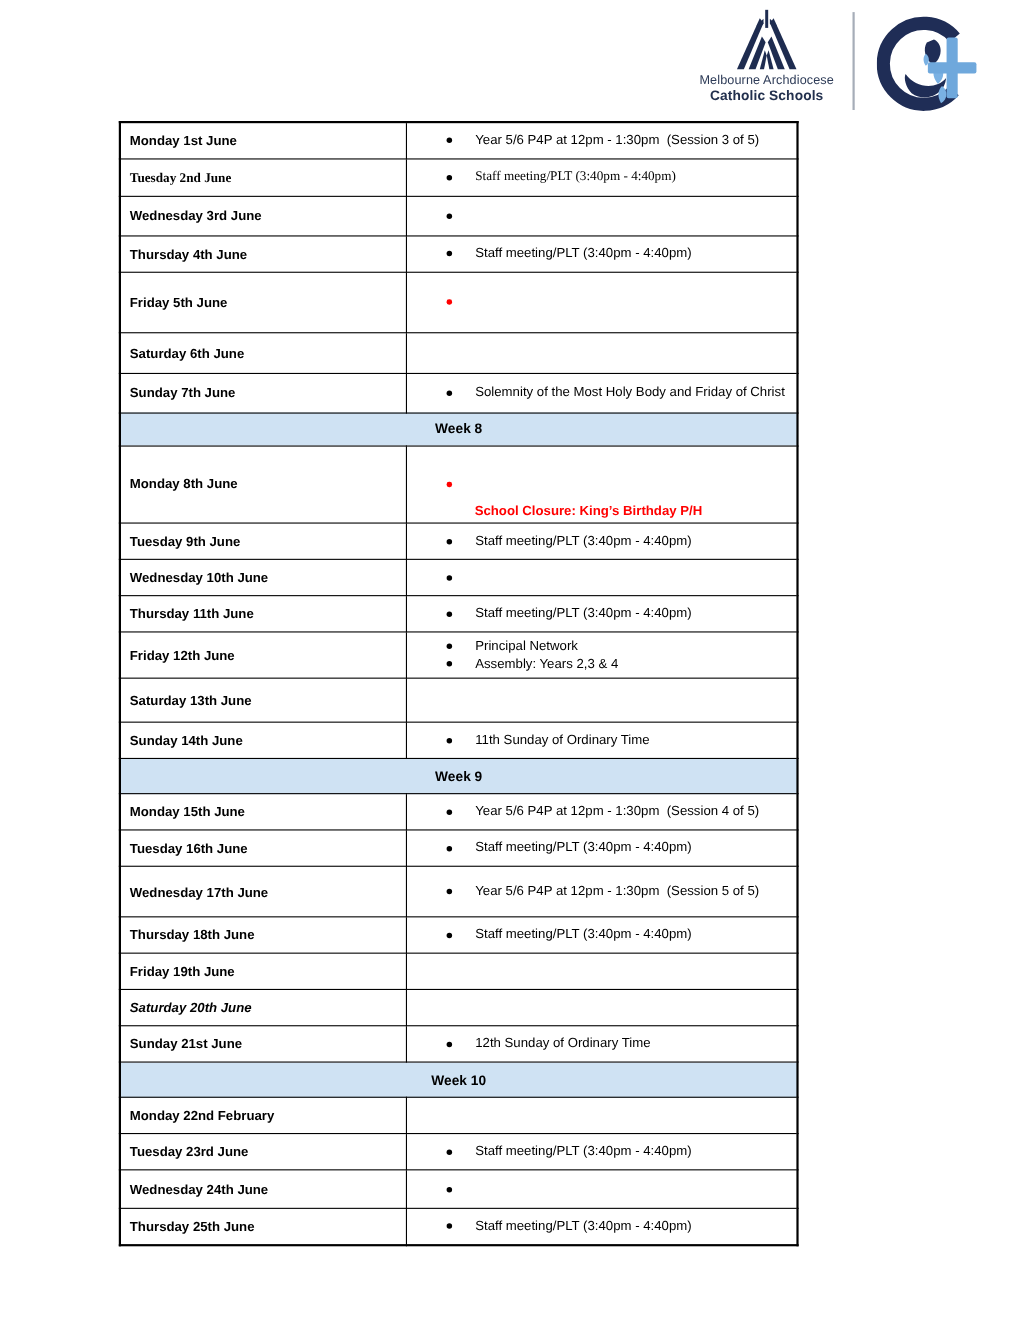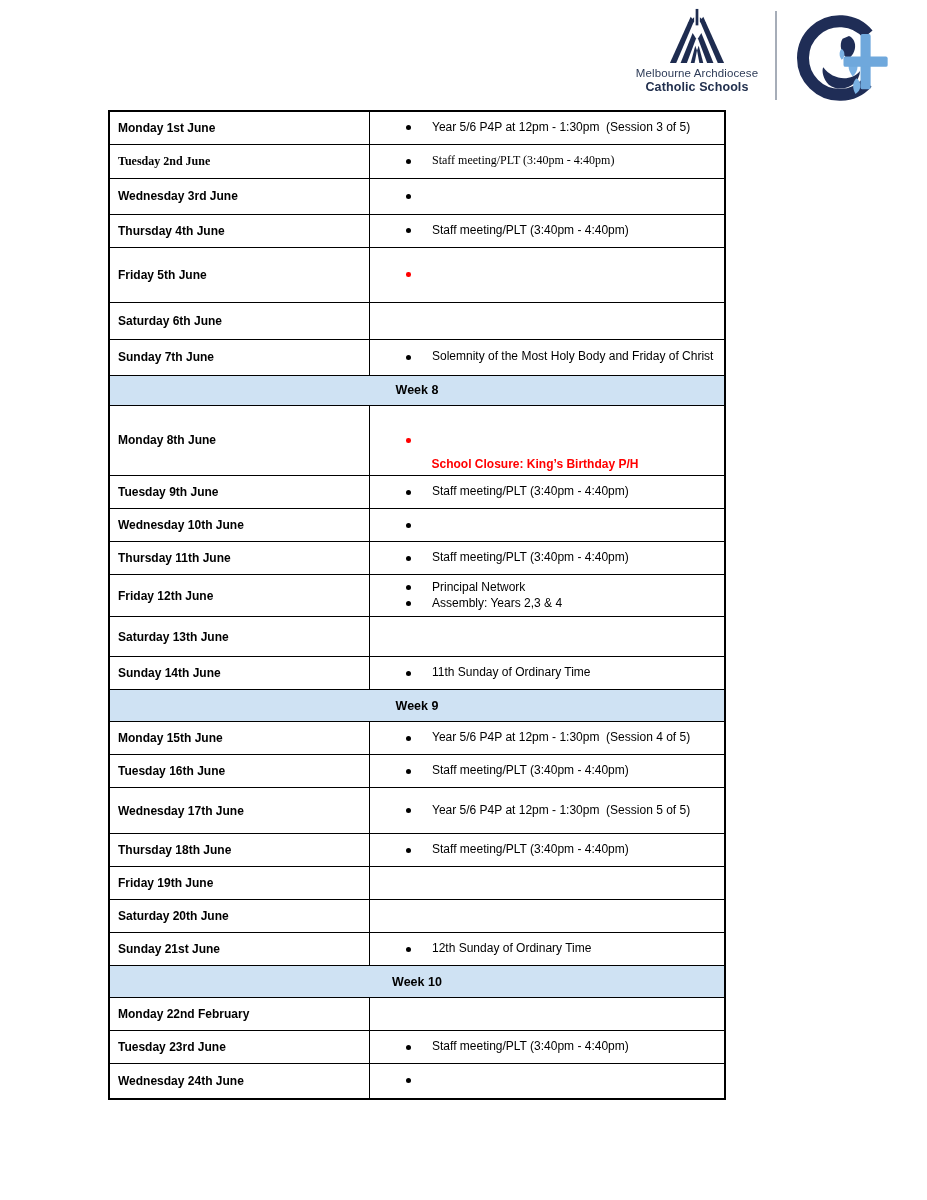--- a/index.html
+++ b/index.html
@@ -240,21 +240,21 @@
             <div class="line">
               <span class="b"></span>
               <span class="t">Staff meeting/PLT (3:40pm - 4:40pm)</span>
             </div>
           </td>
         </tr>
         <tr style="height: 33px;">
           <td class="day">Friday 19th June</td>
           <td class="ev"></td>
         </tr>
-        <tr style="height: 33px;">
+        <tr style="height: 33px; font-style: italic;">
           <td class="day">Saturday 20th June</td>
           <td class="ev"></td>
         </tr>
         <tr style="height: 33px;">
           <td class="day">Sunday 21st June</td>
           <td class="ev">
             <div class="line">
               <span class="b"></span>
               <span class="t">12th Sunday of Ordinary Time</span>
             </div>
@@ -278,16 +278,25 @@
         </tr>
         <tr style="height: 35px;">
           <td class="day">Wednesday 24th June</td>
           <td class="ev">
             <div class="line">
               <span class="b"></span>
               <span class="t"></span>
             </div>
           </td>
         </tr>
+        <tr style="height: 33px;">
+          <td class="day">Thursday 25th June</td>
+          <td class="ev">
+            <div class="line">
+              <span class="b"></span>
+              <span class="t">Staff meeting/PLT (3:40pm - 4:40pm)</span>
+            </div>
+          </td>
+        </tr>
       </tbody>
   </table>
 
 </div>
 
 </body></html>

